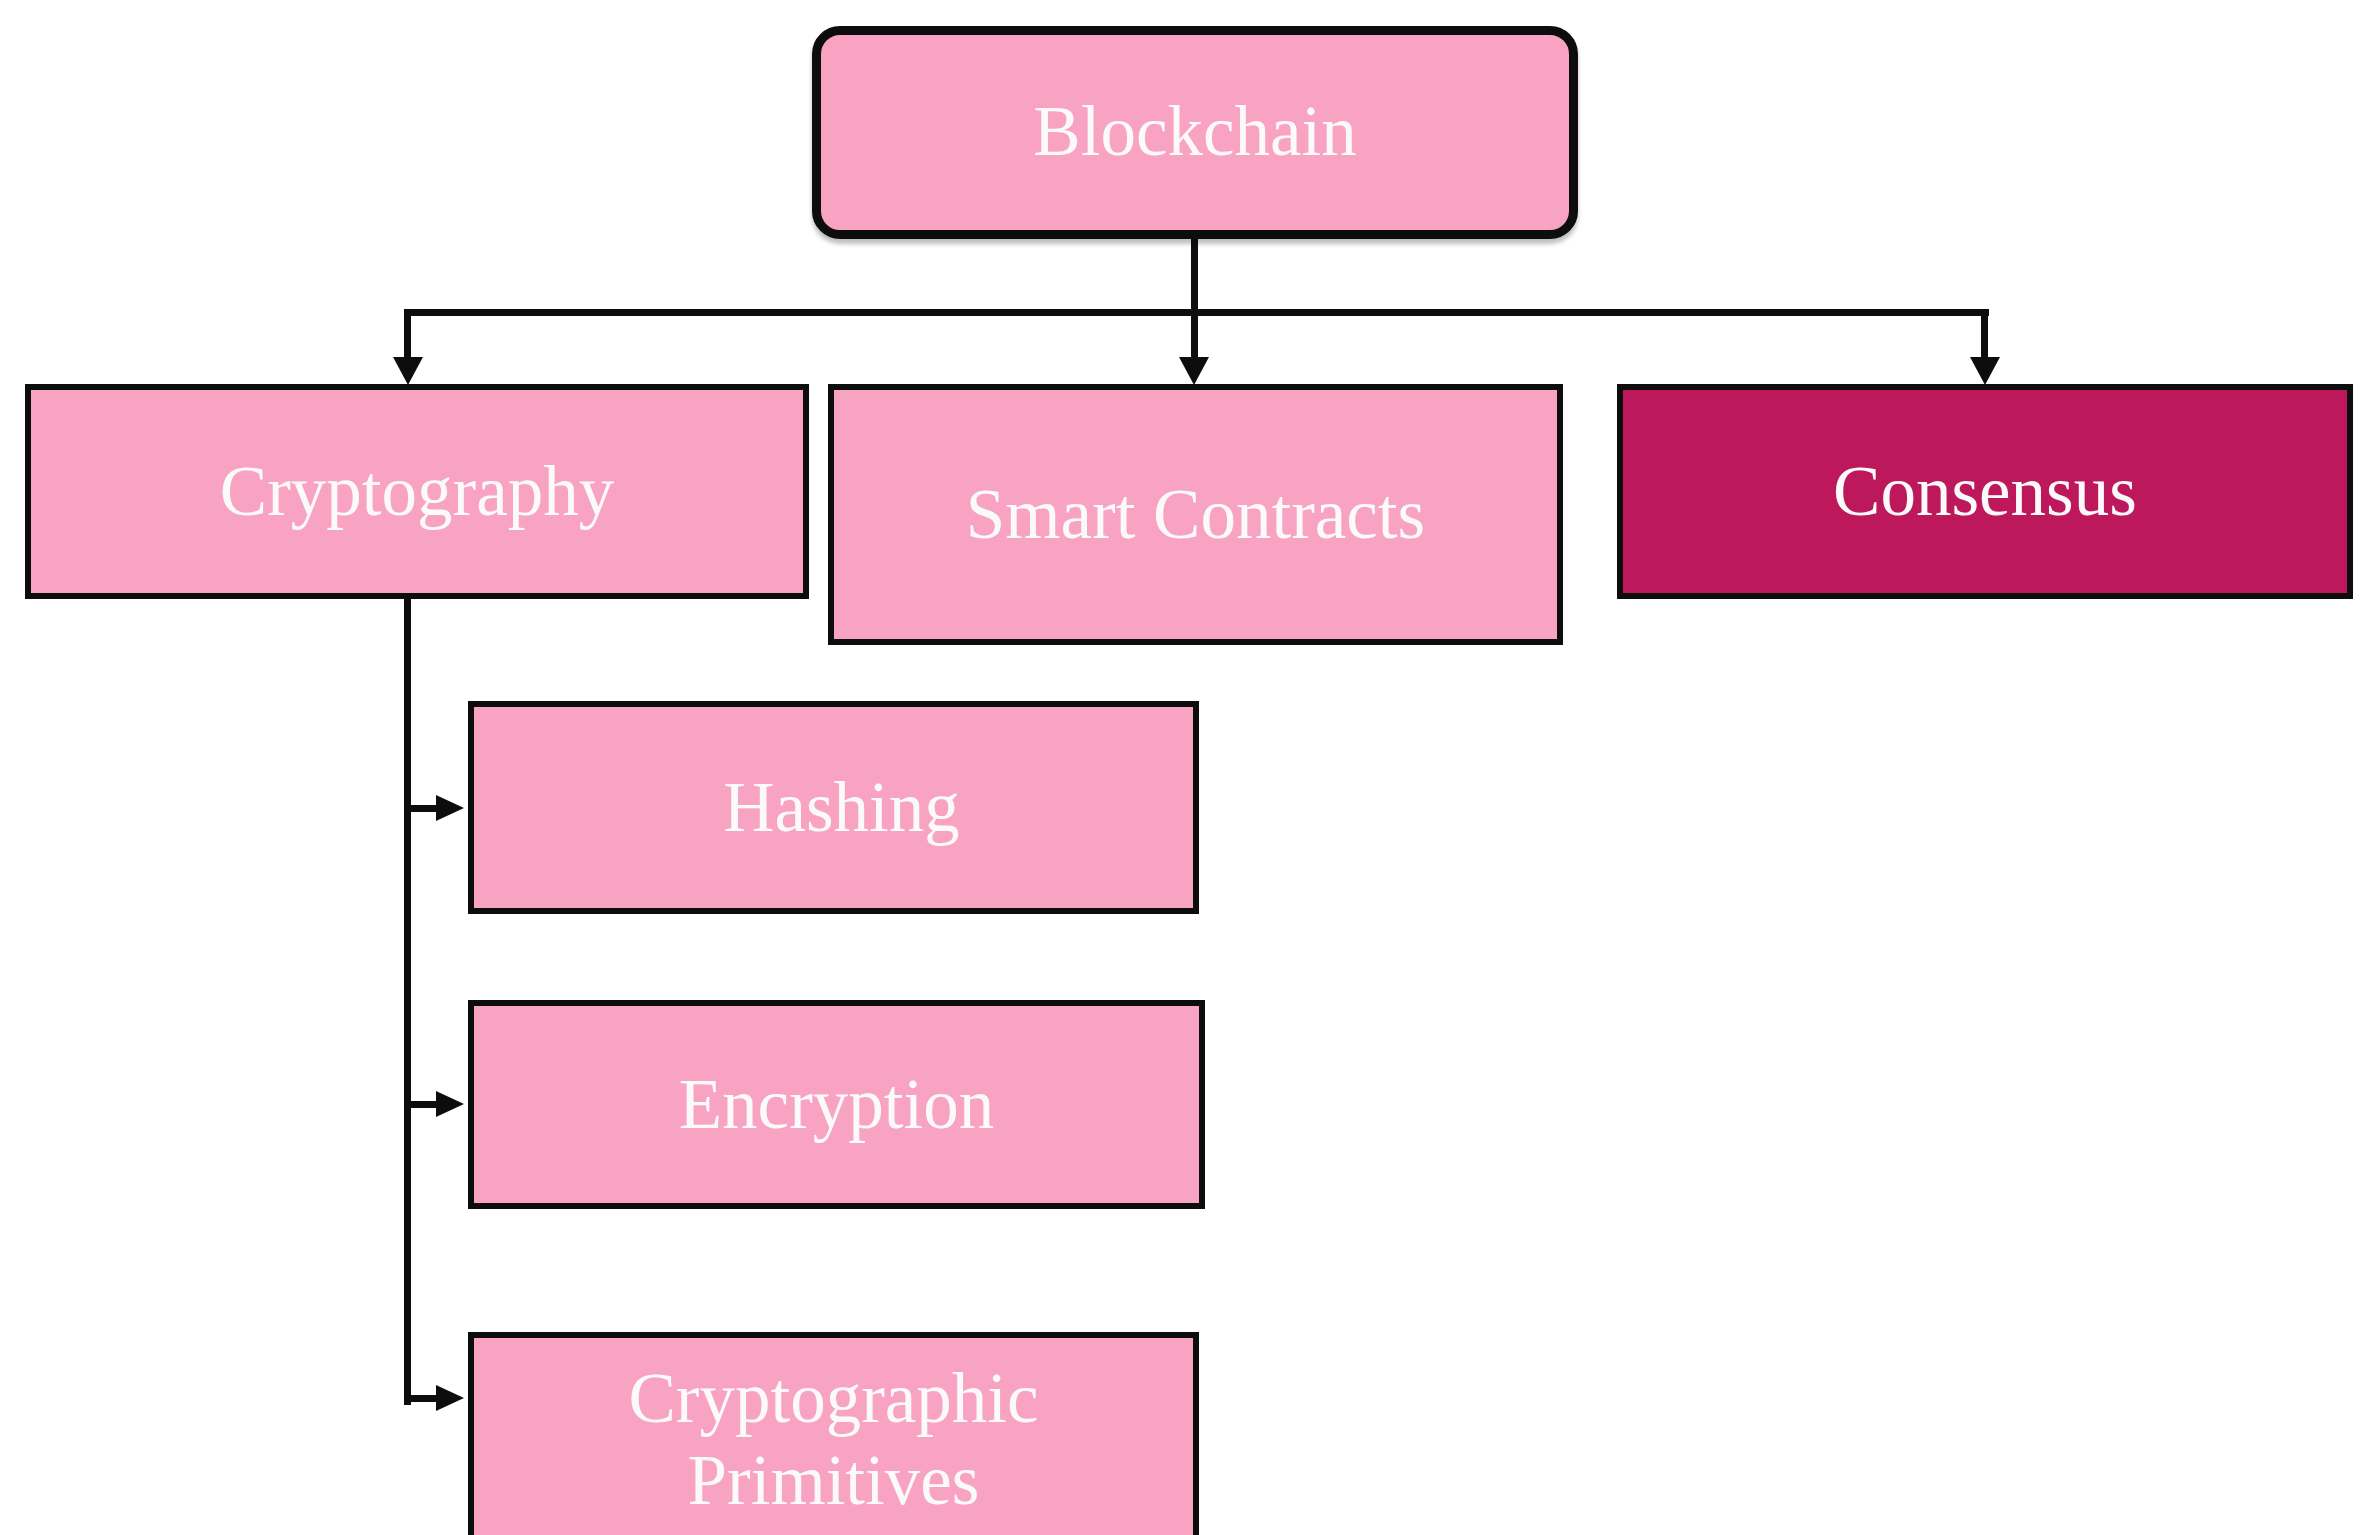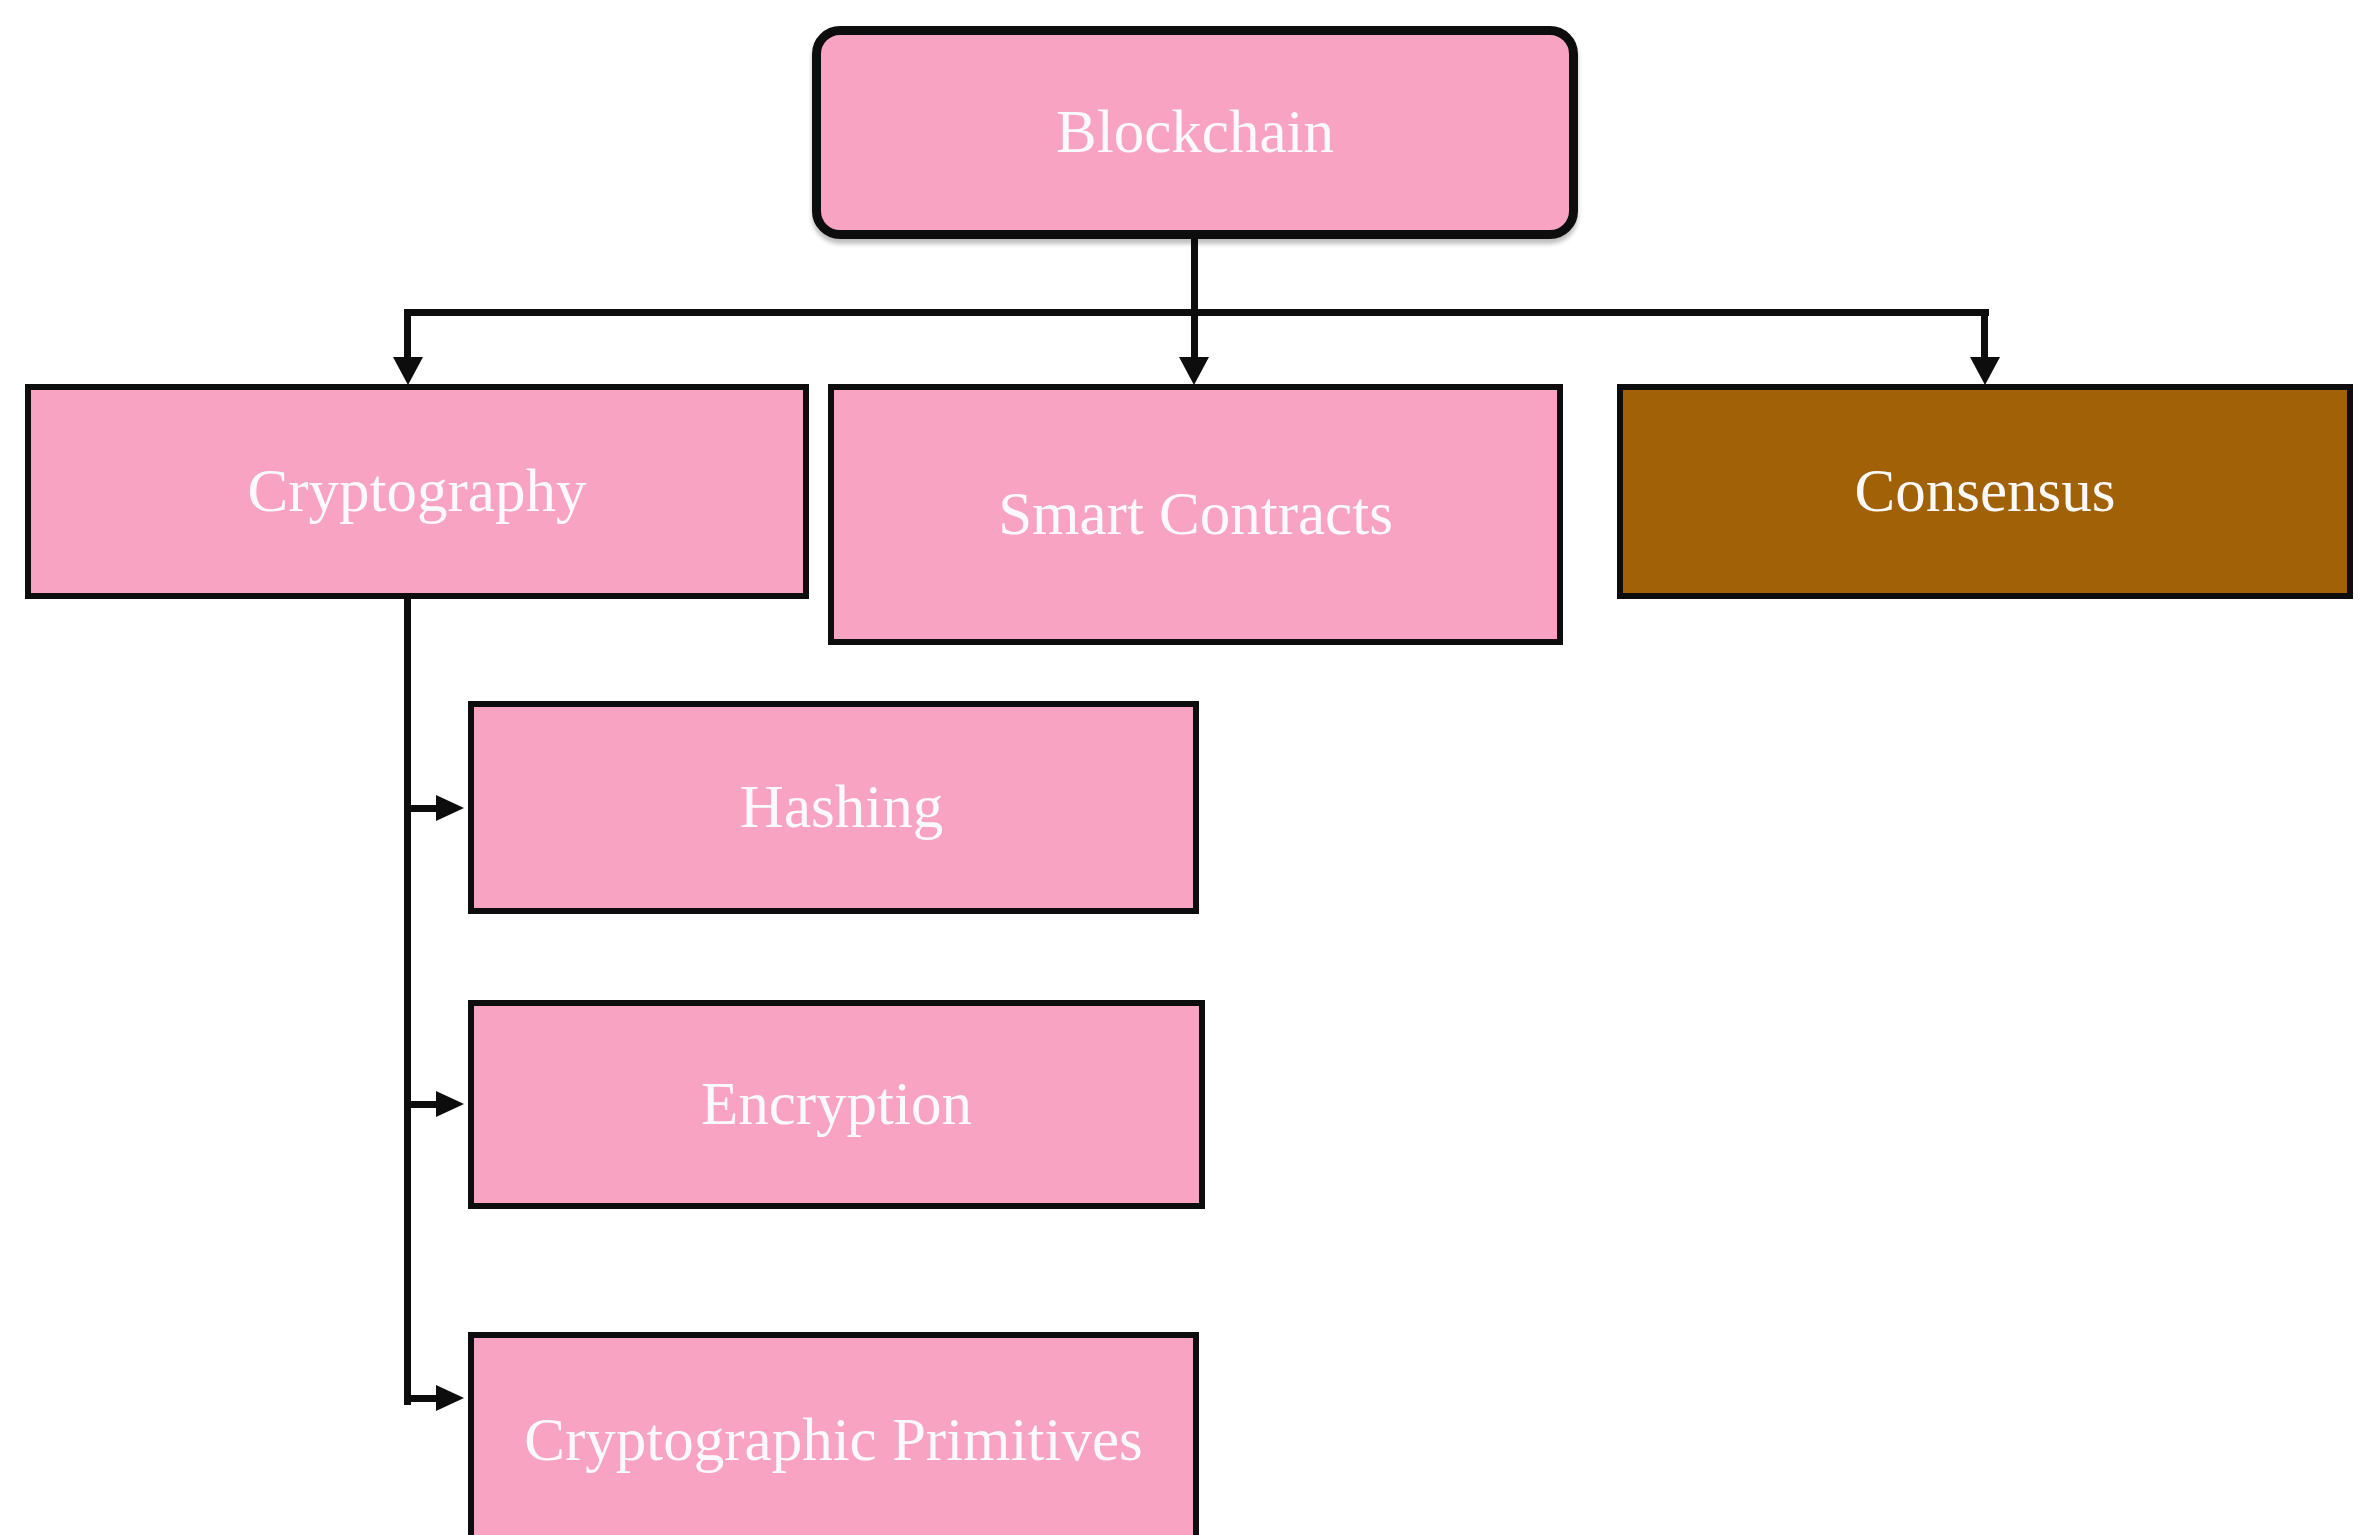--- a/index.html
+++ b/index.html
@@ -18,27 +18,27 @@
     overflow: hidden;
   }
   .node {
     position: absolute;
     box-sizing: border-box;
     display: flex;
     align-items: center;
     justify-content: center;
     text-align: center;
     color: #fbfafb;
-    font-size: 61px;
+    font-size: 71px;
     line-height: 1.15;
     border: 6.2px solid #0d0d0d;
   }
   .node .label { padding: 0 6.2px; }
   .pink { background: #f9a3c3; }
-  .gray { background: #a16207; }
+  .gray { background: #be185d; }
   .root-node {
     border-width: 9.3px;
     border-radius: 28px;
     box-shadow: 0 4.6px 4.6px rgba(0,0,0,0.25);
   }
   .line {
     position: absolute;
     background: #0d0d0d;
   }
   .arrow-down {

